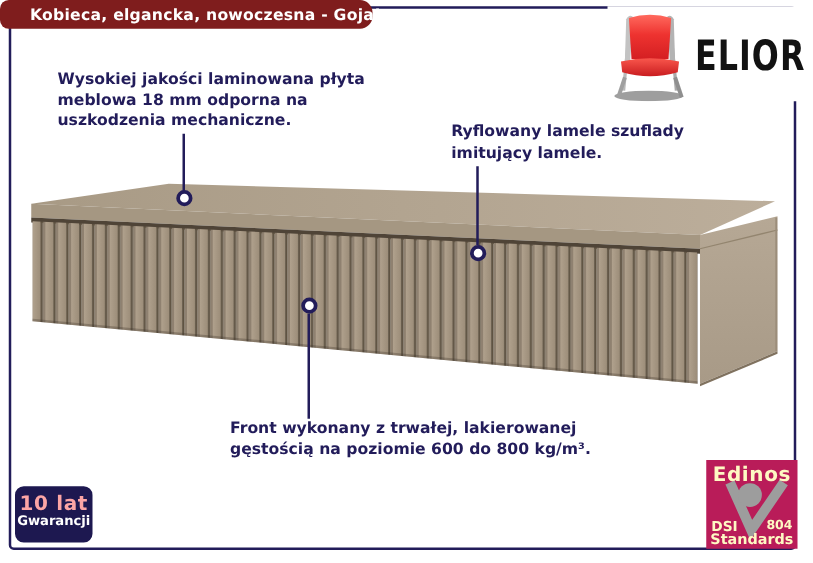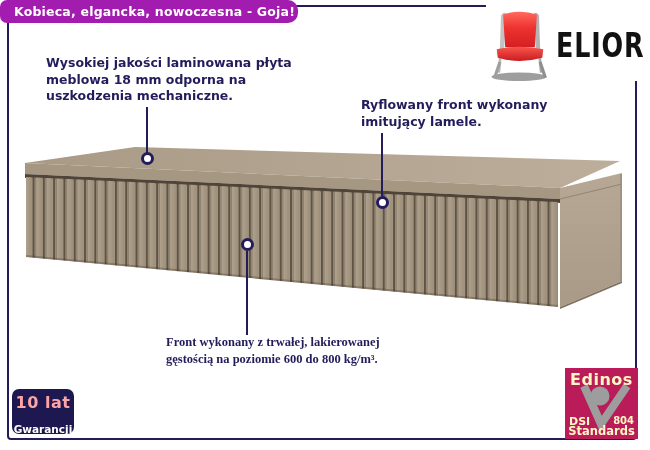--- a/index.html
+++ b/index.html
@@ -9,56 +9,56 @@
   }
   .abs{position:absolute;}
   
   .frame{
     left:7px;top:5px;width:626px;height:431px;
     border:2px solid #221c5a;border-radius:4px;z-index:1;
   }
   
   .title-pill{
     left:0;top:0;width:298px;height:23px;z-index:6;
-    background:#a21caf;border-radius:7px 10px 10px 7px;
+    background:#7f1d1d;border-radius:7px 10px 10px 7px;
     color:#ffffff;font-weight:bold;font-size:12.5px;line-height:23px;
-    padding-left:14px;box-sizing:border-box;white-space:nowrap;letter-spacing:0.2px;
+    padding-left:24px;box-sizing:border-box;white-space:nowrap;letter-spacing:0.2px;
   }
   
   .brand{left:486px;top:5px;width:152px;height:76px;z-index:6;background:#fff;text-align:right;}
   .brand-name{
     position:absolute;left:70px;top:21px;color:#121212;font-weight:bold;font-size:31px;
     transform:scale(0.82,1.08);transform-origin:left top;letter-spacing:1px;
   }
   
   .ann{color:#221c5a;font-weight:bold;font-size:12.5px;line-height:16.5px;z-index:5;white-space:nowrap;margin-left:16px;}
   .ann-1{left:30px;top:55px;}
   .ann-2{left:345px;top:97px;}
-  .ann-3{left:150px;top:334px;font-family:Liberation Serif, serif;}
+  .ann-3{left:168px;top:334px;}
   .callout-line{width:2px;background:#221c5a;z-index:4;}
   .line-1{left:146px;top:107px;height:46px;}
   .line-2{left:381px;top:133px;height:63px;}
   .line-3{left:246px;top:251px;height:84px;}
   .callout-dot{
     width:13px;height:13px;border-radius:50%;background:#ffffff;
     border:3px solid #221c5a;box-sizing:border-box;z-index:4;
   }
   .dot-1{left:141px;top:152px;}
   .dot-2{left:376px;top:196px;}
   .dot-3{left:241px;top:238px;}
   
   .product-svg{left:0;top:0;z-index:2;}
   
   .warranty{
     left:10px;top:387px;width:62px;height:45px;z-index:6;
     background:#1d1850;border:2px solid #ffffff;border-radius:9px;
     text-align:center;
   }
   .warranty-years{color:#fca5a5;font-weight:bold;font-size:16px;line-height:1;margin-top:6px;letter-spacing:0.5px;}
-  .warranty-label{color:#ffffff;font-weight:bold;font-size:10.5px;margin-top:12px;}
+  .warranty-label{color:#ffffff;font-weight:bold;font-size:10.5px;margin-top:0;}
   
   .edinos{
     left:565px;top:368px;width:73px;height:71px;z-index:6;
     background:#b91c59;
   }
   .edinos span{position:absolute;color:#fef9c3;font-weight:bold;}
   .edinos-brand{left:0;right:0;top:2px;text-align:center;font-size:16px;letter-spacing:0.5px;}
   .edinos-left{left:4px;top:47px;font-size:11px;}
   .edinos-right{right:4px;top:47px;font-size:10px;margin-left:20px;}
   .edinos-bottom{left:0;right:0;bottom:1px;text-align:center;font-size:11.5px;}
@@ -135,21 +135,21 @@
 
 <div class="abs ann ann-1">
   <div>Wysokiej jakości laminowana płyta</div>
   <div>meblowa 18 mm odporna na</div>
   <div>uszkodzenia mechaniczne.</div>
 </div>
 <div class="abs callout-line line-1"></div>
 <div class="abs callout-dot dot-1"></div>
 
 <div class="abs ann ann-2">
-  <div>Ryflowany front wykonany</div>
+  <div>Ryflowany lamele szuflady</div>
   <div>imitujący lamele.</div>
 </div>
 <div class="abs callout-line line-2"></div>
 <div class="abs callout-dot dot-2"></div>
 
 <div class="abs ann ann-3">
   <div>Front wykonany z trwałej, lakierowanej</div>
   <div>gęstością na poziomie 600 do 800 kg/m³.</div>
 </div>
 <div class="abs callout-line line-3"></div>

